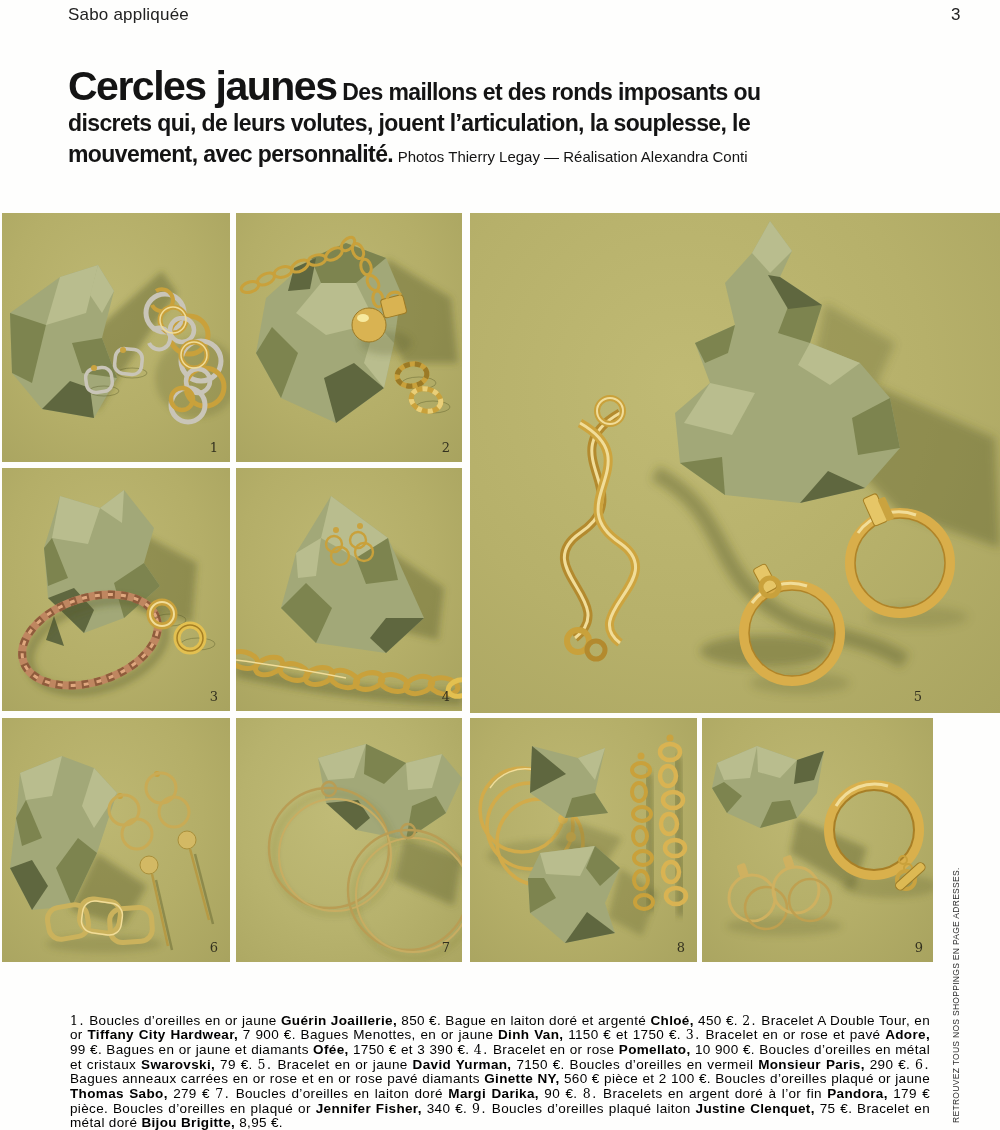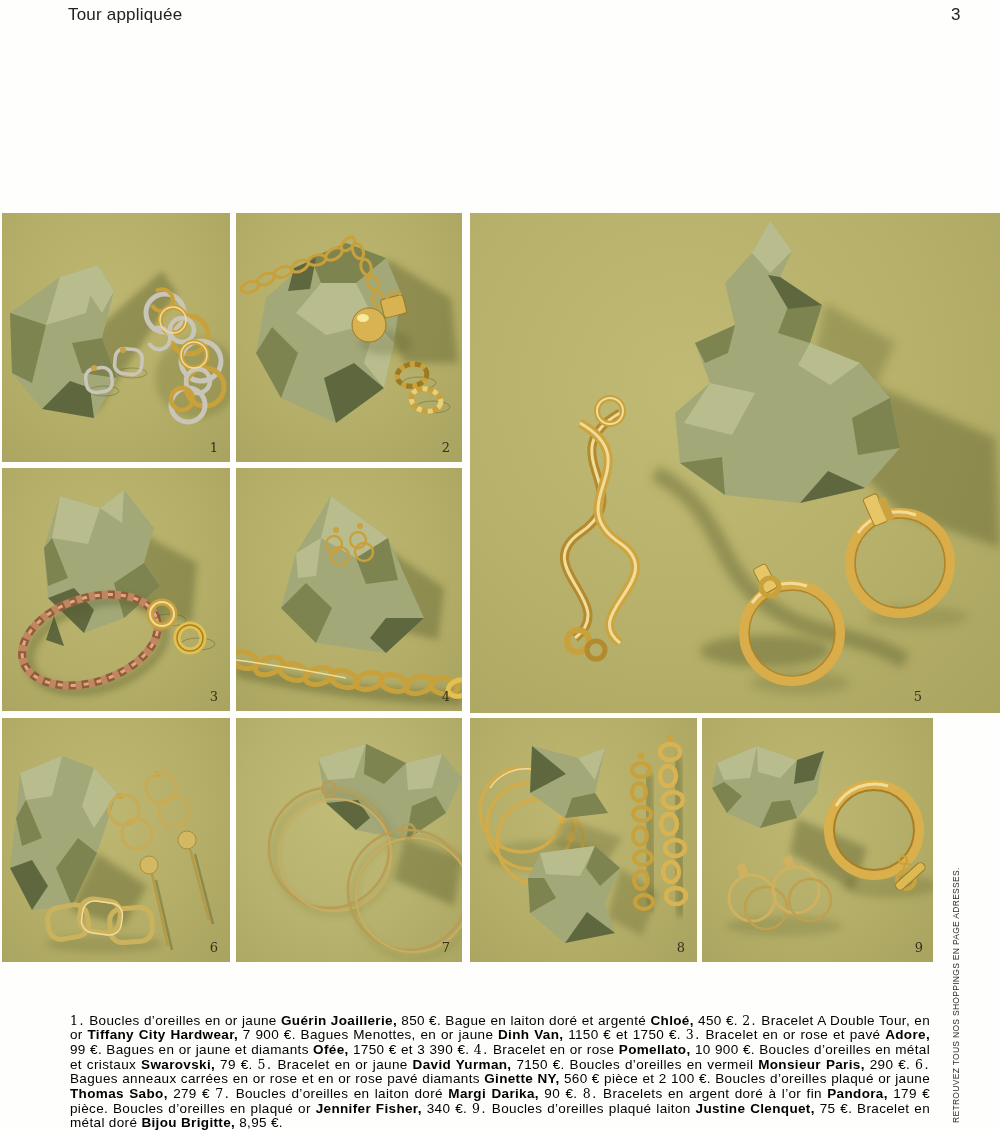--- a/index.html
+++ b/index.html
@@ -37,23 +37,24 @@
   .shadow{fill:rgba(84,88,38,0.40);}
   .sline{stroke:rgba(84,88,38,0.40);fill:none;}
   .gold{stroke:#c9a13b;fill:none;} .goldhi{stroke:#f1dd99;fill:none;}
   .silver{stroke:#c9c5b8;fill:none;} .rose{stroke:#bf8660;fill:none;}
 </style>
 </head>
 <body>
 
 <div id="page">
 
-  <div class="kicker">Tour appliquée</div>
+  <div class="kicker">Sabo appliquée</div>
   <div class="folio">3</div>
 
+  <p class="intro"><span class="headline">Cercles jaunes</span><span class="lead"> Des maillons et des ronds imposants ou discrets qui, de leurs volutes, jouent l’articulation, la souplesse, le mouvement, avec personnalité.</span> <span class="credits"> Photos Thierry Legay — Réalisation Alexandra Conti</span></p>
 
   <div class="photo" id="photo-1" style="left:2px;top:213px;width:228px;height:249px;">
     <svg width="228" height="249" viewBox="0 0 228 249">
       <defs>
           <filter id="b1" x="-40%" y="-40%" width="180%" height="180%">
             <feGaussianBlur stdDeviation="3"></feGaussianBlur>
           </filter>
         </defs>
       <g>
         <polygon class="shadow" points="90,120 160,58 175,80 120,160 95,200" filter="url(#b1)"></polygon>

